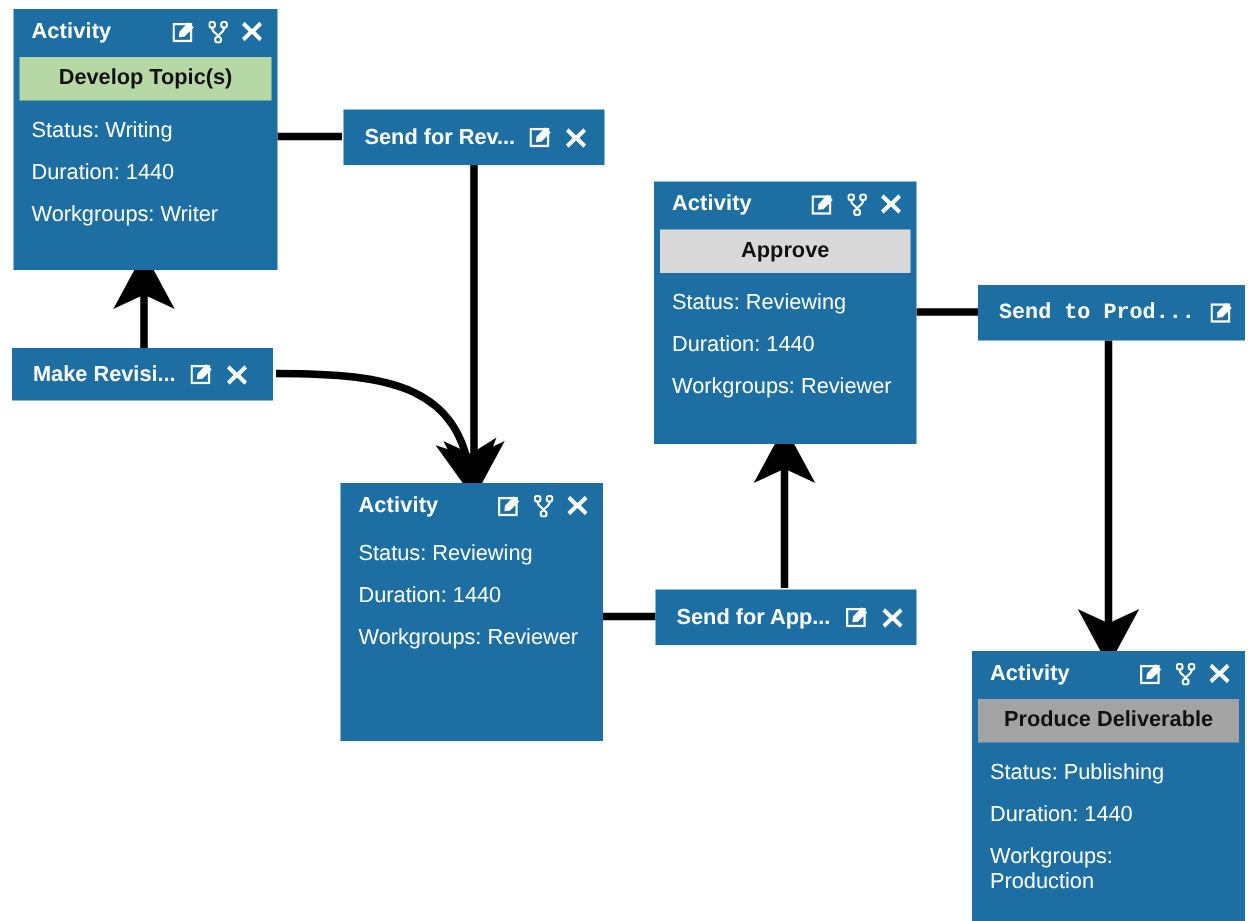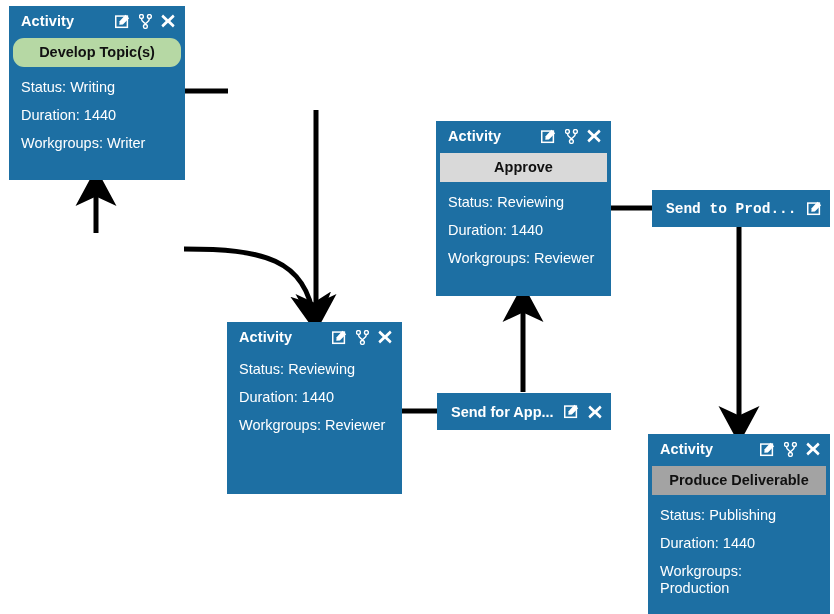--- a/index.html
+++ b/index.html
@@ -60,21 +60,21 @@
   
   .node-banner {
     margin: 2px 4px 3px 4px;
     height: 29px;
     line-height: 29px;
     text-align: center;
     font-size: 14.5px;
     font-weight: bold;
     color: #111111;
   }
-  .banner-green  { background: #b6d8a4; border-radius: 11px; }
+  .banner-green  { background: #b6d8a4; }
   .banner-gray   { background: #d9d9d9; }
   .banner-salmon { background: #a3a3a3; }
 
   
   .node-body {
     padding: 4px 0 8px 0;
   }
   .detail {
     font-size: 14.5px;
     line-height: 1.18;
@@ -271,21 +271,53 @@
     </div>
     <div class="node-banner banner-salmon">Produce Deliverable</div>
     <div class="node-body">
       <div class="detail">Status: Publishing</div>
       <div class="detail">Duration: 1440</div>
       <div class="detail">Workgroups:
 Production</div>
     </div>
   </div>
 
-
+  <div class="trans" style="left:229px; top:73px; width:174px; height:37px;">
+    <span class="trans-label">Send for Rev...</span>
+    <span class="head-icons">
+      <span class="icon icon-edit">
+        <svg viewBox="0 0 16 16">
+            <rect x="0.8" y="2.2" width="12.4" height="12" fill="none" stroke="#ffffff" stroke-width="1.6"></rect>
+            <path d="M11.2 0.9 L15.1 4.6 L8.4 11.2 L4.6 11.5 L4.9 7.6 Z" fill="#ffffff"></path>
+          </svg>
+      </span>
+      <span class="icon icon-close">
+        <svg viewBox="0 0 16 16">
+            <path d="M2.3 0.6 L8 6.1 L13.7 0.6 L15.6 3.1 L10.6 8 L15.6 12.9 L13.7 15.4 L8 9.9 L2.3 15.4 L0.4 12.9 L5.4 8 L0.4 3.1 Z" fill="#ffffff"></path>
+          </svg>
+      </span>
+    </span>
+  </div>
+
+  <div class="trans selected" style="left:8px; top:232px; width:174px; height:35px;">
+    <span class="trans-label">Make Revisi...</span>
+    <span class="head-icons">
+      <span class="icon icon-edit">
+        <svg viewBox="0 0 16 16">
+            <rect x="0.8" y="2.2" width="12.4" height="12" fill="none" stroke="#ffffff" stroke-width="1.6"></rect>
+            <path d="M11.2 0.9 L15.1 4.6 L8.4 11.2 L4.6 11.5 L4.9 7.6 Z" fill="#ffffff"></path>
+          </svg>
+      </span>
+      <span class="icon icon-close">
+        <svg viewBox="0 0 16 16">
+            <path d="M2.3 0.6 L8 6.1 L13.7 0.6 L15.6 3.1 L10.6 8 L15.6 12.9 L13.7 15.4 L8 9.9 L2.3 15.4 L0.4 12.9 L5.4 8 L0.4 3.1 Z" fill="#ffffff"></path>
+          </svg>
+      </span>
+    </span>
+  </div>
 
   <div class="trans" style="left:652px; top:190px; width:178px; height:37px;font-family:Liberation Mono, monospace;">
     <span class="trans-label">Send to Prod...</span>
     <span class="head-icons">
       <span class="icon icon-edit">
         <svg viewBox="0 0 16 16">
             <rect x="0.8" y="2.2" width="12.4" height="12" fill="none" stroke="#ffffff" stroke-width="1.6"></rect>
             <path d="M11.2 0.9 L15.1 4.6 L8.4 11.2 L4.6 11.5 L4.9 7.6 Z" fill="#ffffff"></path>
           </svg>
       </span>

